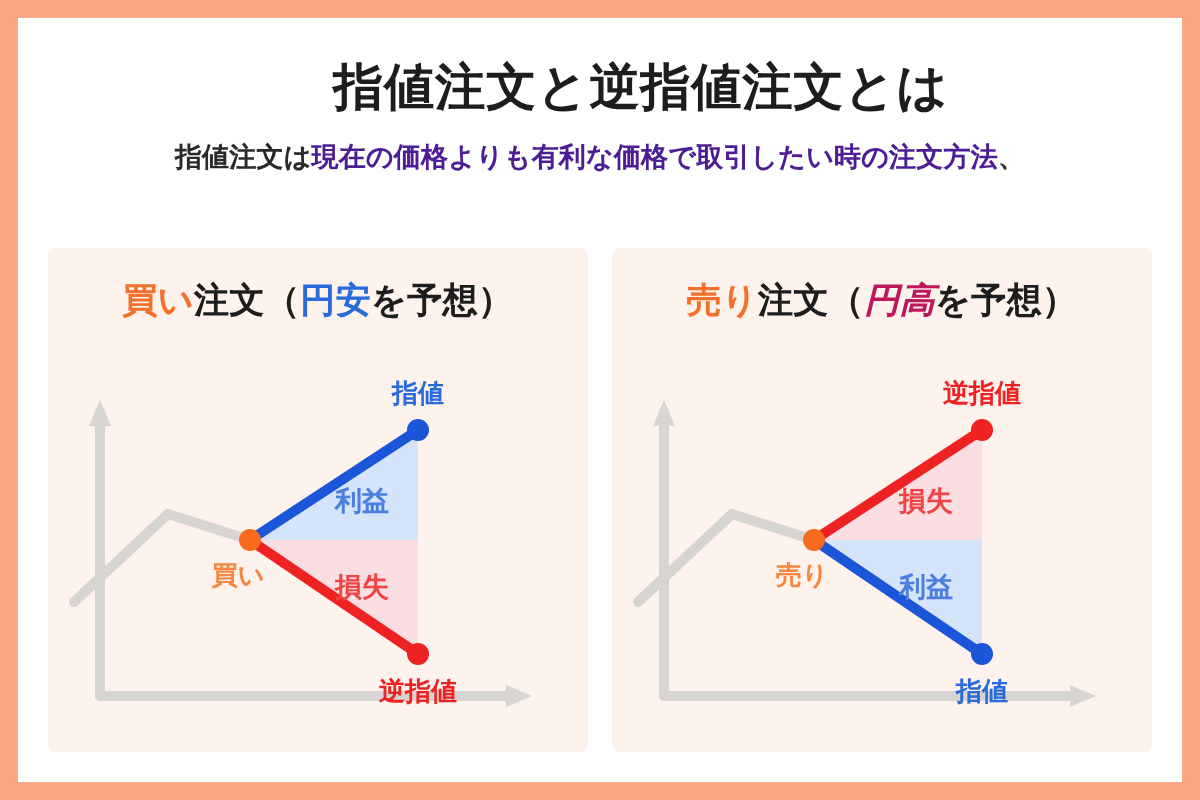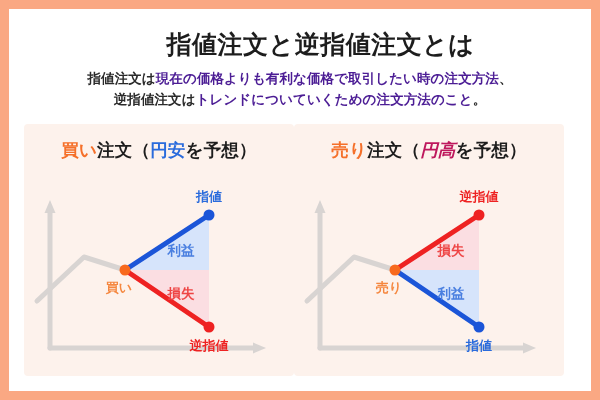--- a/index.html
+++ b/index.html
@@ -34,21 +34,21 @@
     color:#2a2a2a;
     line-height:1.55;
     letter-spacing:.1px;
   }
   #subtitle{margin-top:10px;}
   .hl-orange{color:#4c1d95;}
   
   #panels{
     position:absolute;left:15px;top:115px;
     width:552px;height:252px;
-    display:flex;
+    display:flex;justify-content:space-between;
   }
   .panel{
     position:relative;
     width:270px;height:252px;
     background:#fdf2ec;
     border-radius:4px;
   }
   .panel-title{
     position:absolute;left:0;top:14px;width:270px;
     text-align:center;
@@ -77,21 +77,20 @@
 </style>
 </head>
 <body>
 
 <div id="frame">
 
   <div id="header">
     <div id="title">指値注文と逆指値注文とは</div>
     <div id="subtitle">
       <div class="sub-line"><span>指値注文は</span><span class="hl-orange">現在の価格よりも有利な価格で取引したい時の注文方法</span><span>、</span></div>
-      <div class="sub-line"><span>逆指値注文は</span><span class="hl-orange">トレンドについていくための注文方法のこと</span><span>。</span></div>
     </div>
   </div>
 
   <div id="panels">
 
     <div class="panel">
       <div class="panel-title"><span class="t-orange">買い</span><span class="paren">注文（</span><span class="t-blue">円安</span><span class="paren">を予想）</span></div>
 
       <div class="chart">
         <svg viewBox="0 0 270 204" xmlns="http://www.w3.org/2000/svg">

